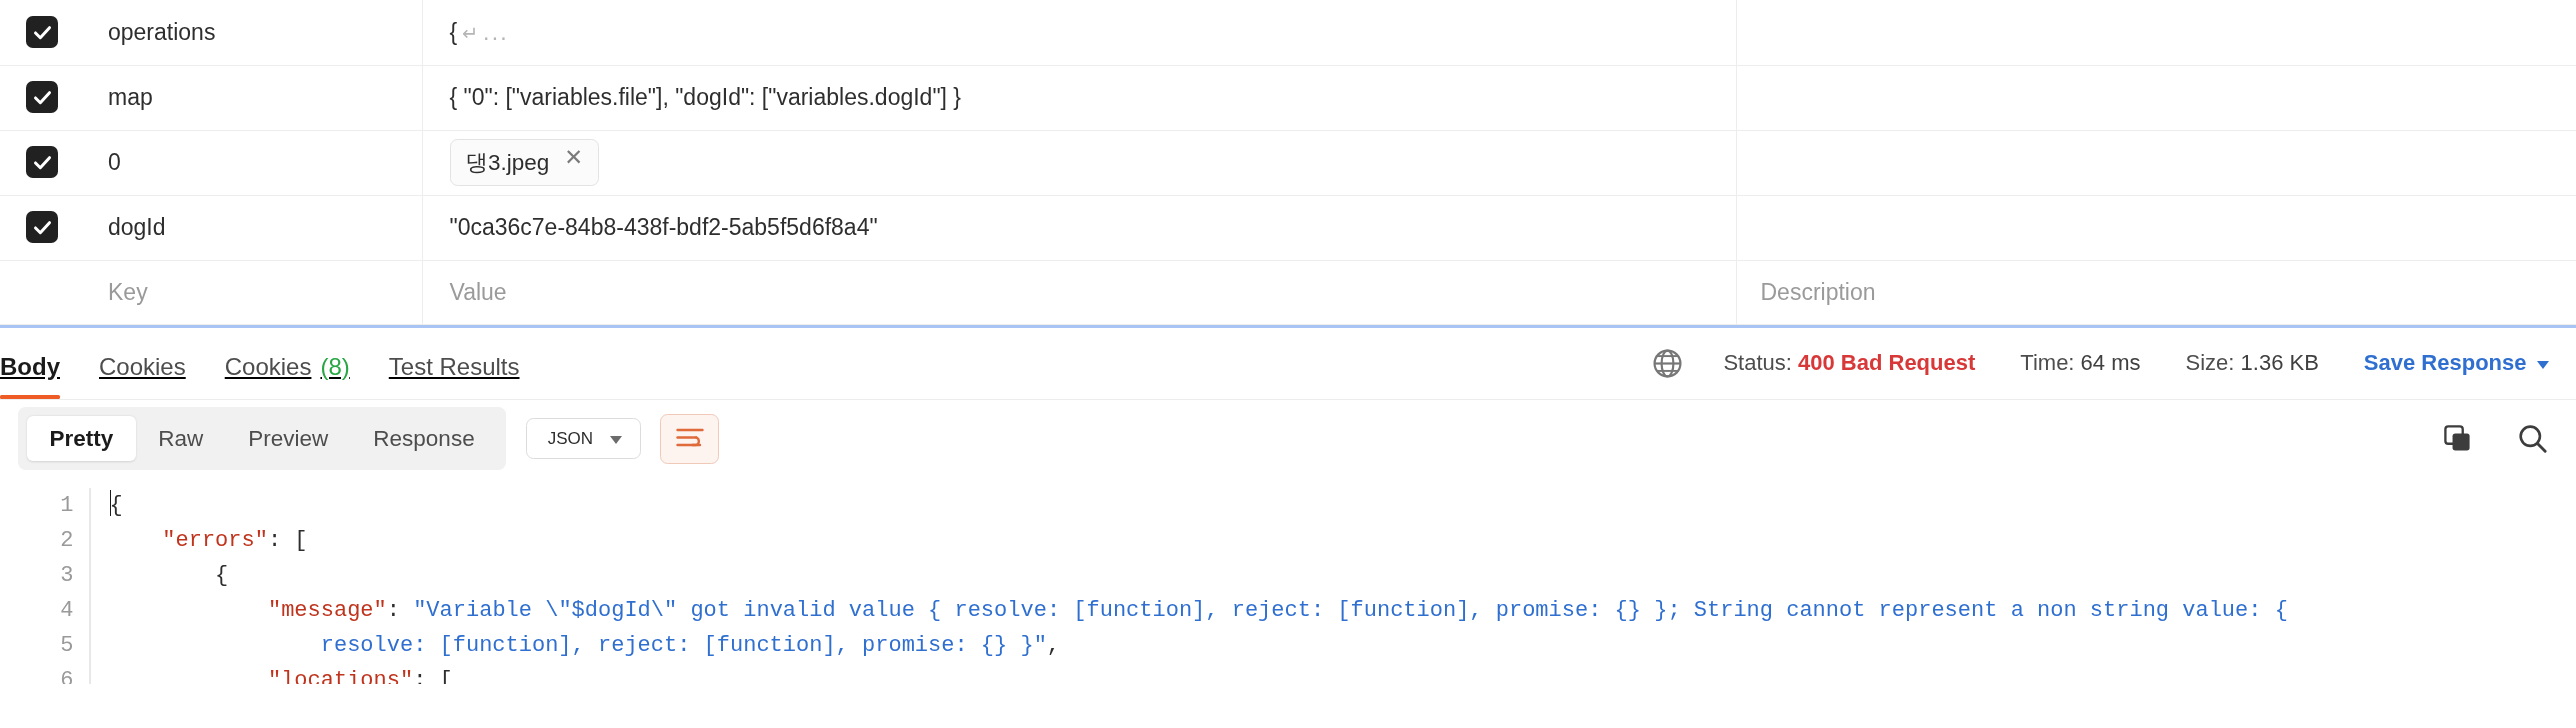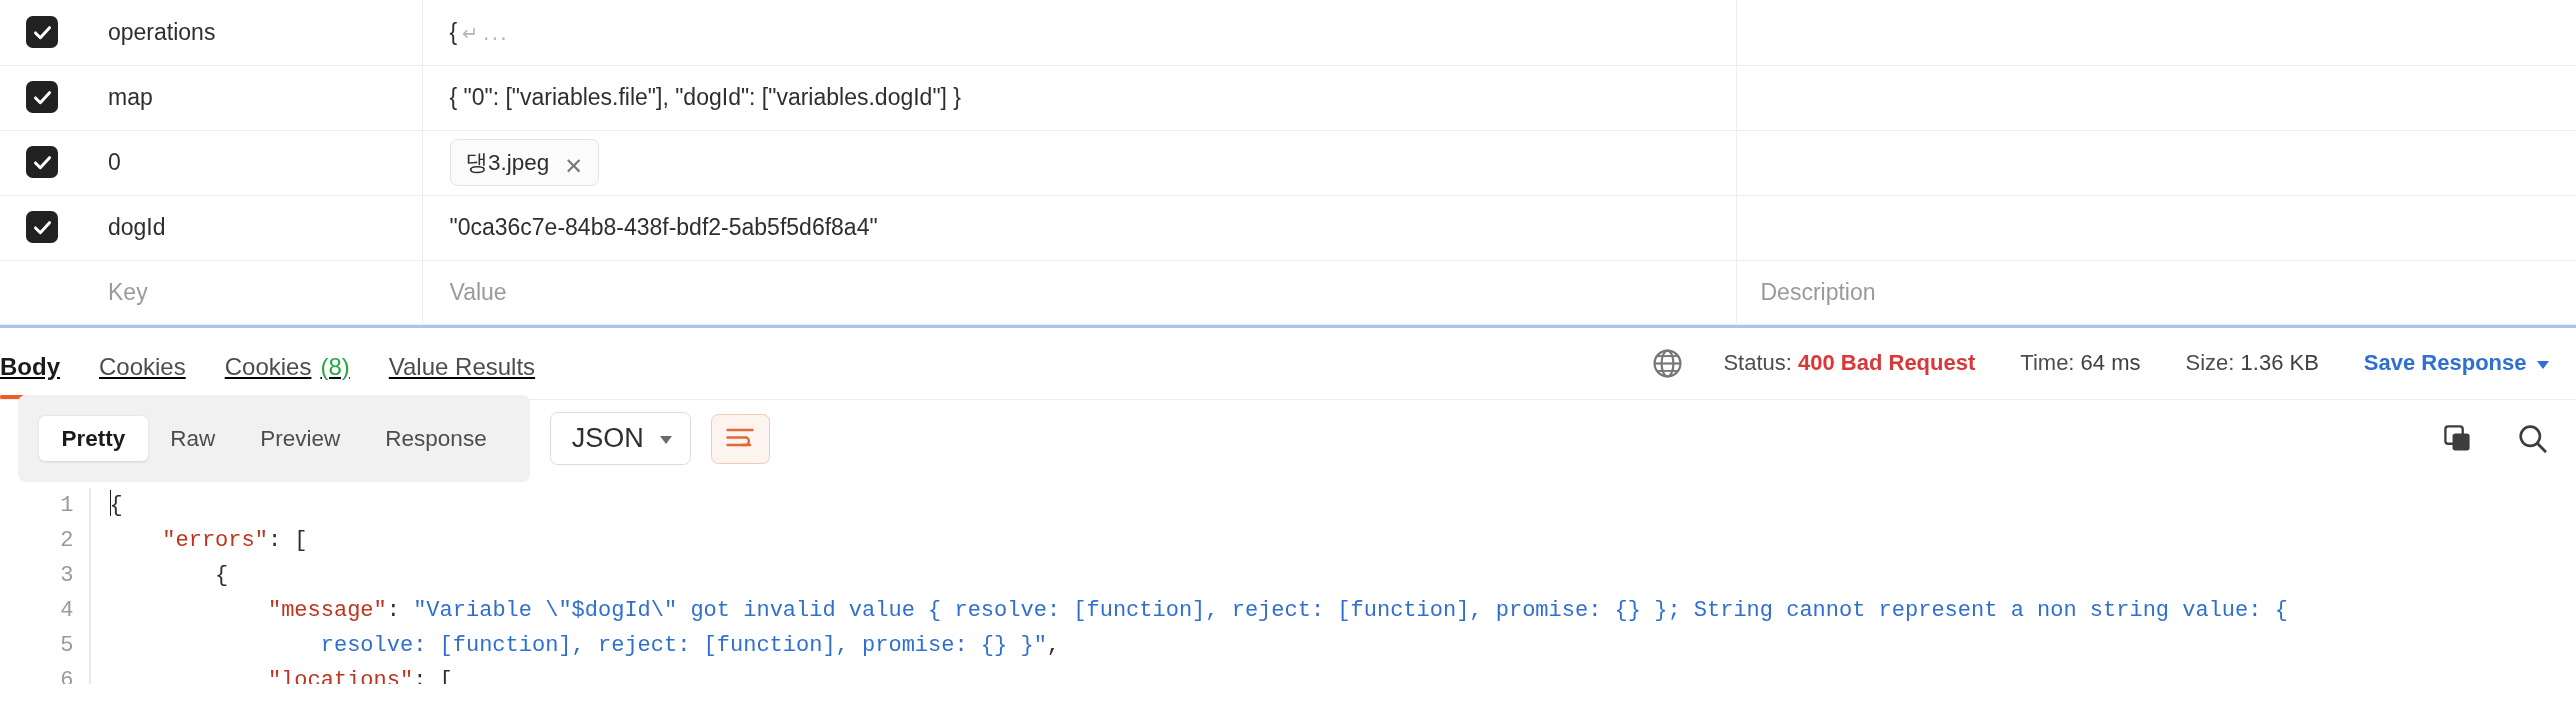--- a/index.html
+++ b/index.html
@@ -44,21 +44,21 @@
   .cell-pad { padding: 0 19.5px 0 24px; white-space: nowrap; overflow: hidden; text-overflow: ellipsis; }
   .cell-pad-val { padding: 0 19.5px 0 27px; white-space: nowrap; overflow: hidden; text-overflow: ellipsis; }
 
   .ph { color: #9a9a9a; }
 
   .collapsed-json { color: #2e2e2e; letter-spacing: 0.2px; }
   .collapsed-json .ret { color: #b5b5b5; font-size: 19.5px; padding: 0 4.5px; }
   .collapsed-json .dots { color: #b5b5b5; letter-spacing: 2.3px; }
 
   .file-chip {
-    display: inline-flex; align-items: flex-end; gap: 13.5px;
+    display: inline-flex; align-items: flex-start; gap: 13.5px;
     border: 1.5px solid #e3e3e3; border-radius: 7.5px;
     background: #fbfbfb;
     padding: 6.8px 13.5px 6.8px 15px;
     font-size: 22.5px; color: #2e2e2e;
     cursor: default;
   }
   .file-chip .x {
     color: #7a7a7a; font-size: 22.5px; line-height: 1;
     cursor: pointer; padding: 0 1.5px;
   }
@@ -102,32 +102,32 @@
   }
   .chev { display: inline-block; width: 0; height: 0;
           border-left: 6.8px solid transparent; border-right: 6.8px solid transparent;
           border-top: 8.3px solid #2f6fd0; margin-top: 3px; }
 
   
   .mode-bar {
     height: 78px; display: flex; align-items: center;
     padding: 0 27px 0 18px; position: relative;
   }
-  .segmented { display: flex; align-items: center; background: #f1f1f1; border-radius: 7.5px; padding: 21px; }
+  .segmented { display: flex; align-items: center; background: #f1f1f1; border-radius: 7.5px; padding: 9px; }
   .seg {
     font-size: 22.5px; color: #4d4d4d; padding: 9.8px 22.5px;
     border-radius: 6px; cursor: pointer; white-space: nowrap;
   }
   .seg.active { background: #ffffff; color: #1b1b1b; font-weight: 700;
                 box-shadow: 0 0.8px 2.3px rgba(0,0,0,.13); }
 
   .json-select {
     margin-left: 19.5px; display: flex; align-items: center; gap: 16.5px;
     border: 1.5px solid #dcdcdc; border-radius: 7.5px;
-    padding: 9.8px 18px 9.8px 21px; font-size: 27px; color: #2e2e2e;
+    padding: 9.8px 18px 9.8px 21px; font-size: 17px; color: #2e2e2e;
     cursor: pointer; background: #fff;
   }
   .chev-gray { display: inline-block; width: 0; height: 0;
           border-left: 6.8px solid transparent; border-right: 6.8px solid transparent;
           border-top: 8.3px solid #6b6b6b; margin-top: 2.3px; }
 
   .wrap-btn {
     margin-left: 19.5px;
     width: 59px; height: 50px;
     border: 1.5px solid #f0c9b8; border-radius: 7.5px;
@@ -290,21 +290,21 @@
         </div>
       </div>
       <div class="resp-tab-wrap">
         <div class="resp-tab">
           <span>Cookies</span>
           <span class="badge-count">(8)</span>
         </div>
       </div>
       <div class="resp-tab-wrap">
         <div class="resp-tab">
-          <span>Value Results</span>
+          <span>Test Results</span>
         </div>
       </div>
     </div>
 
     <div class="resp-meta">
       <svg class="globe-icon" viewBox="0 0 24 24">
         <circle cx="12" cy="12" r="9.4" fill="none" stroke="#5a5a5a" stroke-width="1.6"></circle>
         <ellipse cx="12" cy="12" rx="4.3" ry="9.4" fill="none" stroke="#5a5a5a" stroke-width="1.6"></ellipse>
         <line x1="2.7" y1="12" x2="21.3" y2="12" stroke="#5a5a5a" stroke-width="1.6"></line>
         <line x1="4.2" y1="6.6" x2="19.8" y2="6.6" stroke="#5a5a5a" stroke-width="1.4"></line>

